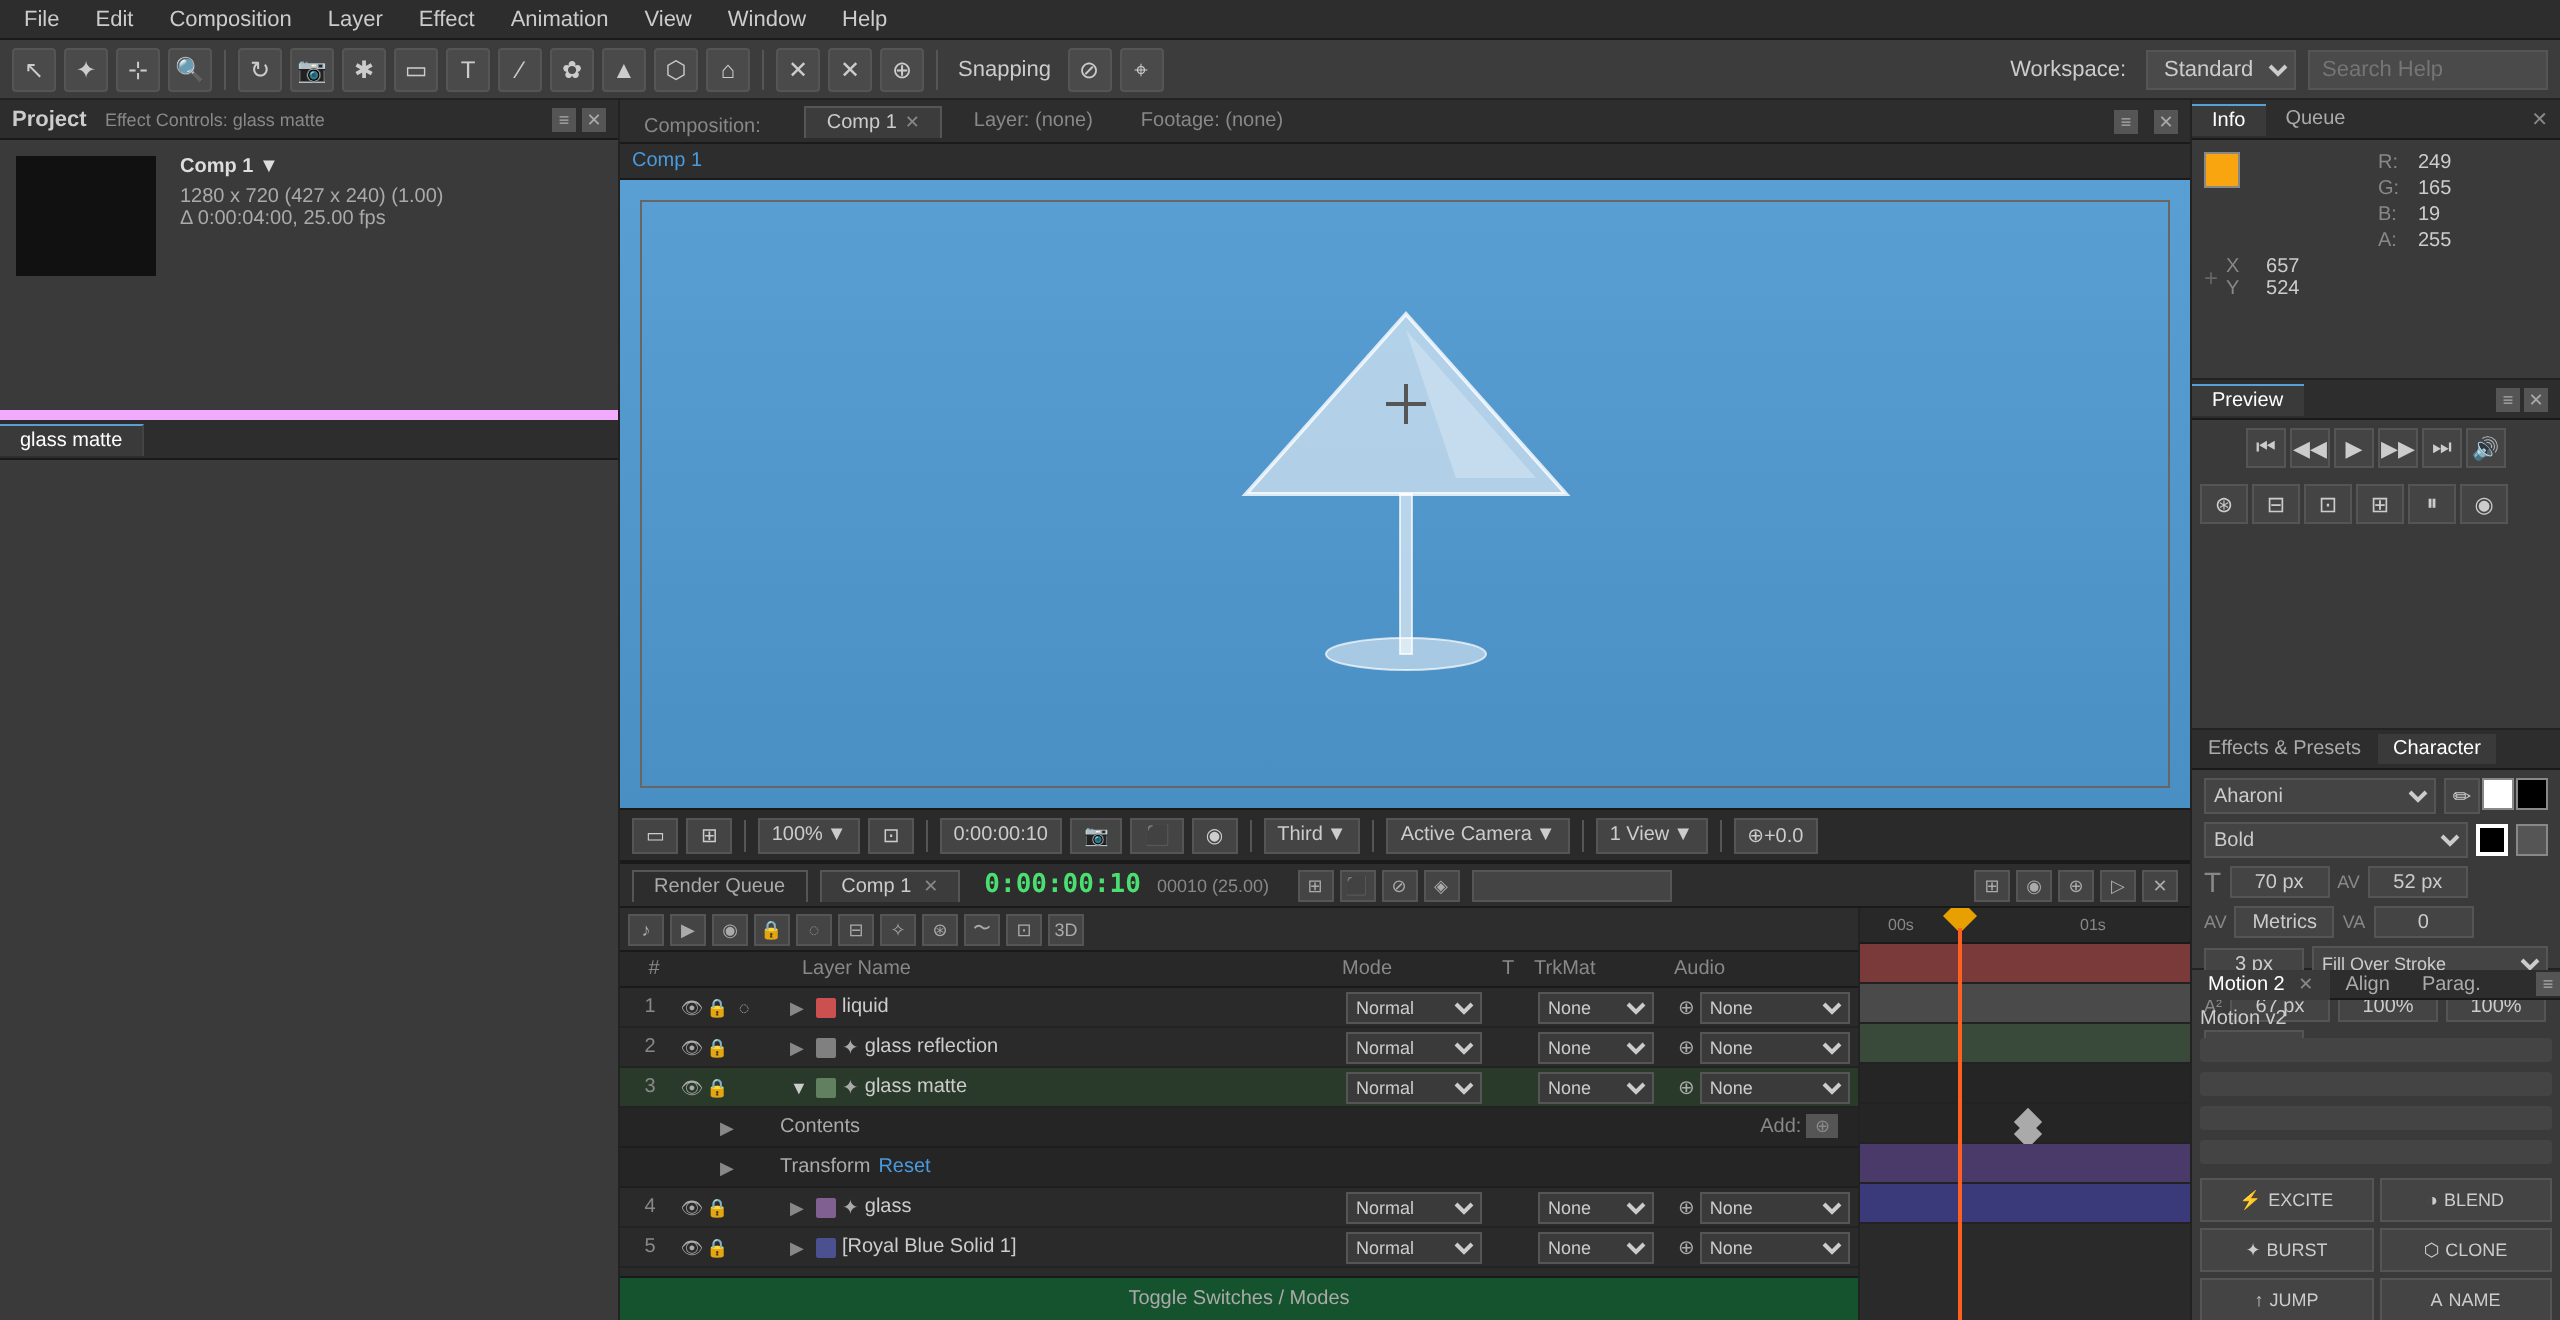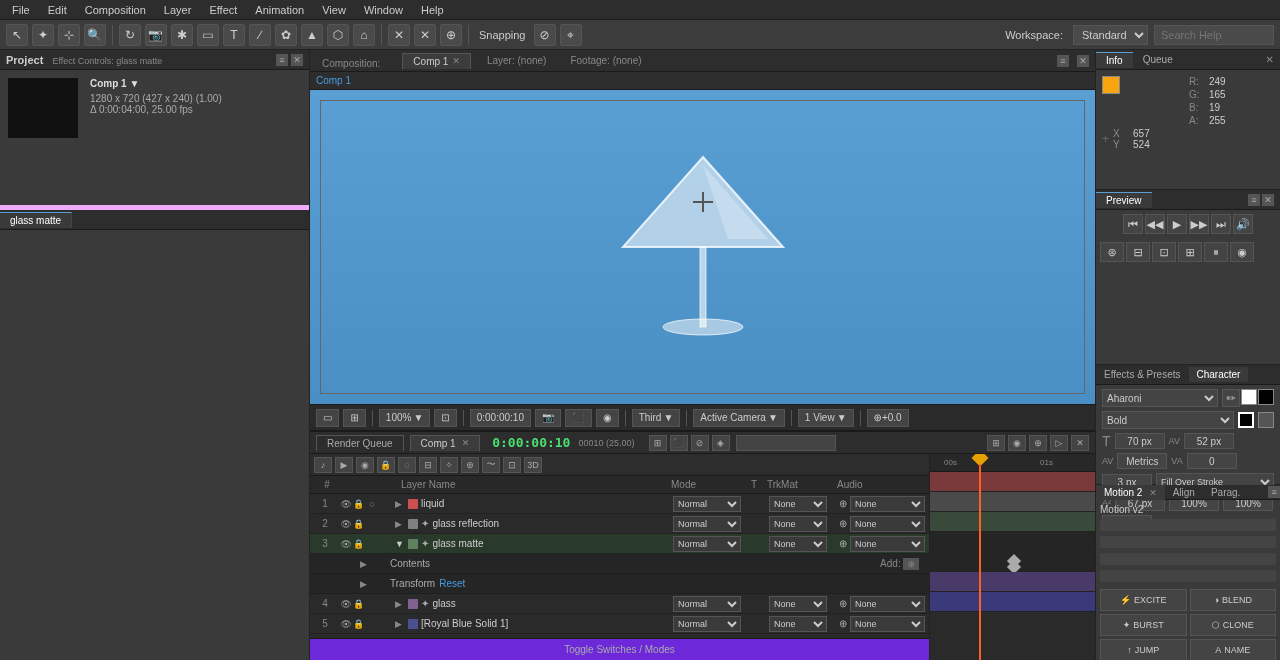--- a/index.html
+++ b/index.html
@@ -1249,21 +1249,21 @@
               </select>
             </div>
             <div class="lr-parent">
               <span style="color:#aaa; font-size:10px;">⊕</span>
               <select class="lr-parent-sel">
                 <option>None</option>
               </select>
             </div>
           </div>
 
-          <div style="height:22px; background:#6d28d9; display:flex; align-items:center; justify-content:center; border-top:1px solid #1a1a1a; margin-top:auto; cursor:pointer;">
+          <div style="height:22px; background:#14532d; display:flex; align-items:center; justify-content:center; border-top:1px solid #1a1a1a; margin-top:auto; cursor:pointer;">
             <span style="font-size:10px; color:#aaa;">Toggle Switches / Modes</span>
           </div>
         </div>
 
         <div id="keyframe-area">
 
           <div id="green-bar"></div>
 
           <div id="kf-ruler">
             <span class="kf-ruler-label" style="left: 14px;">00s</span>

